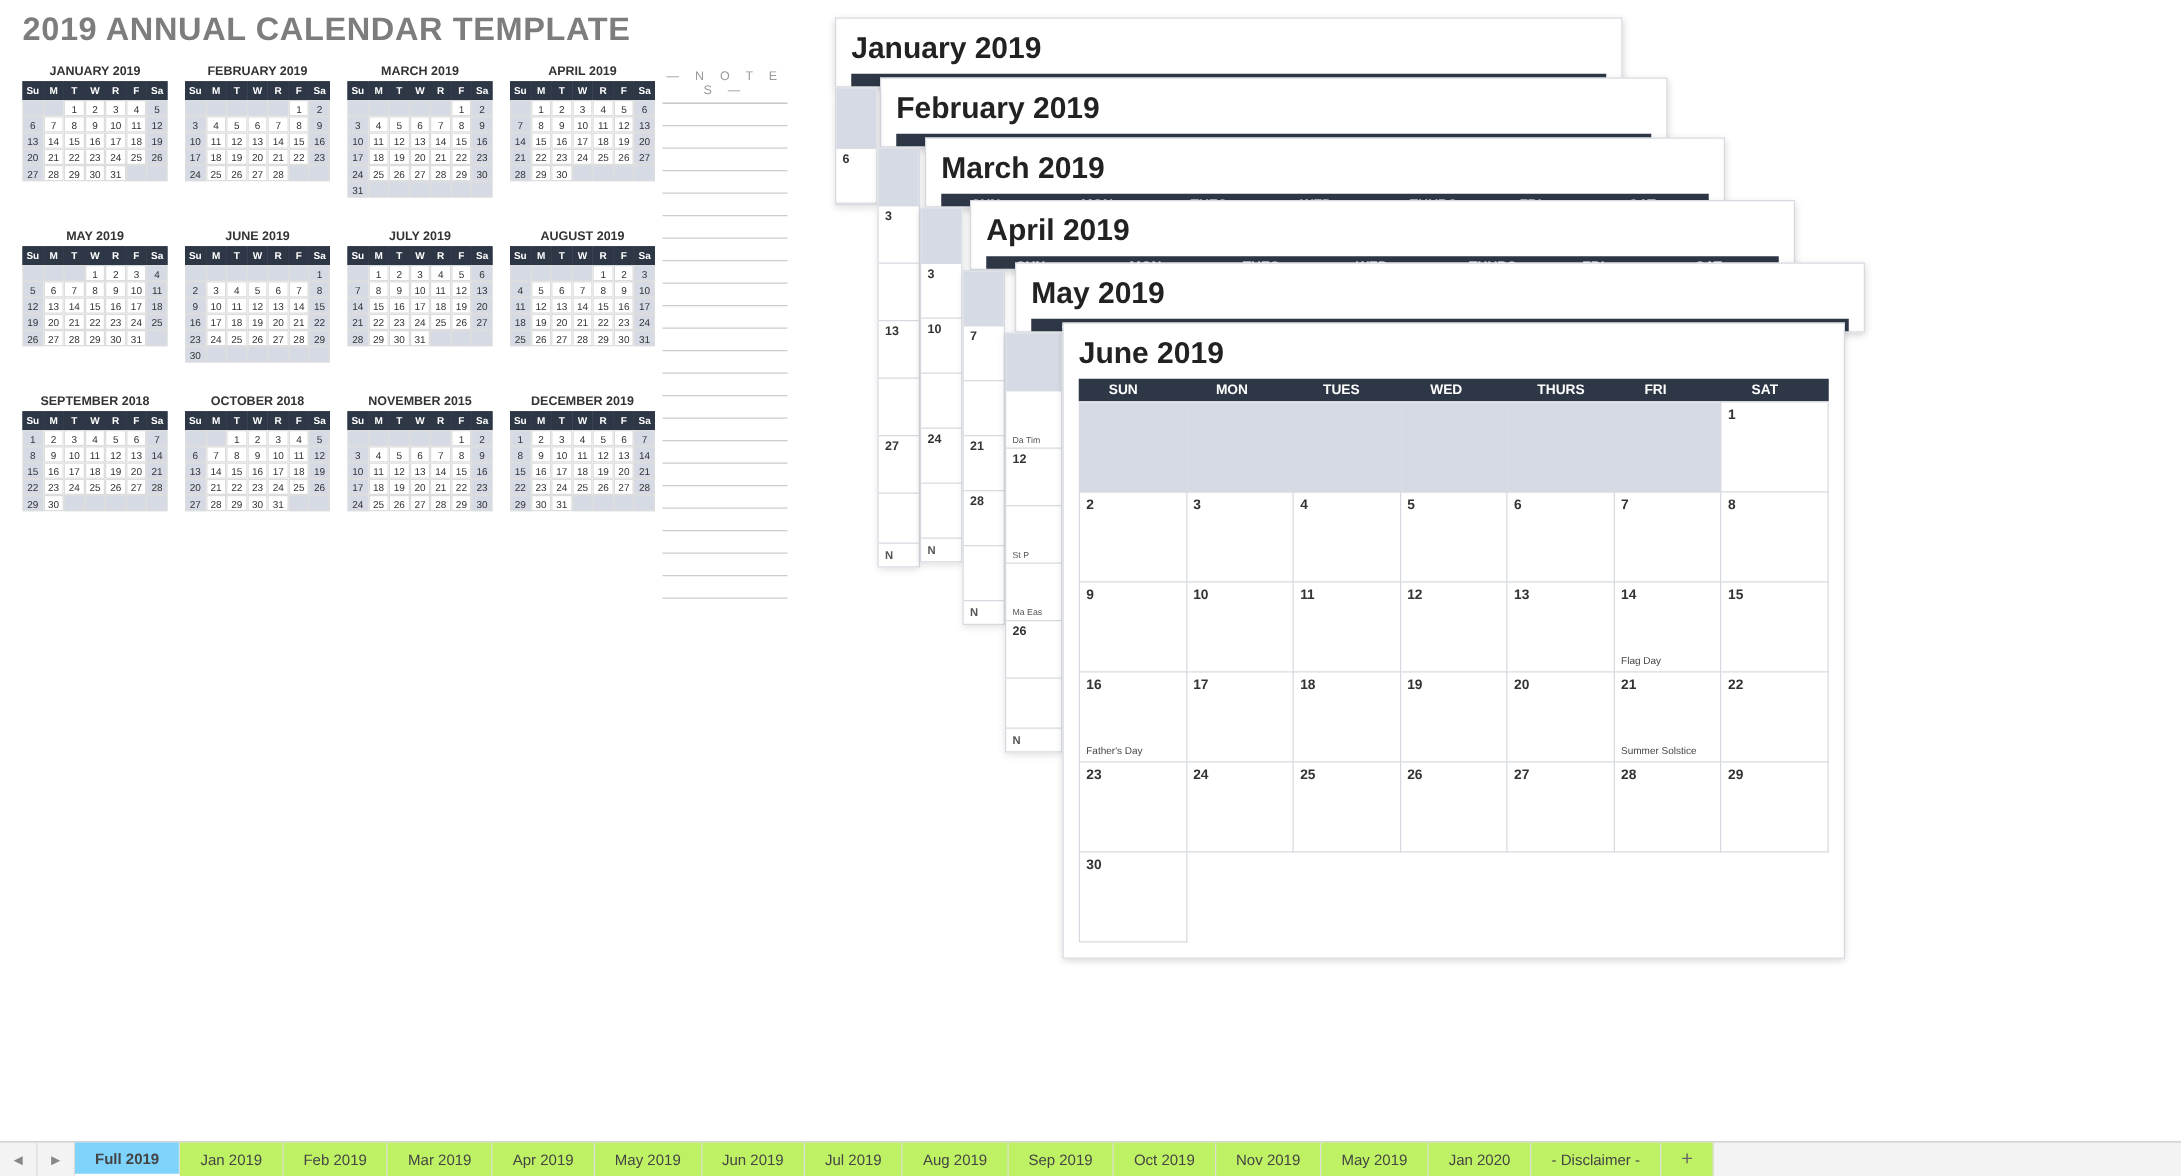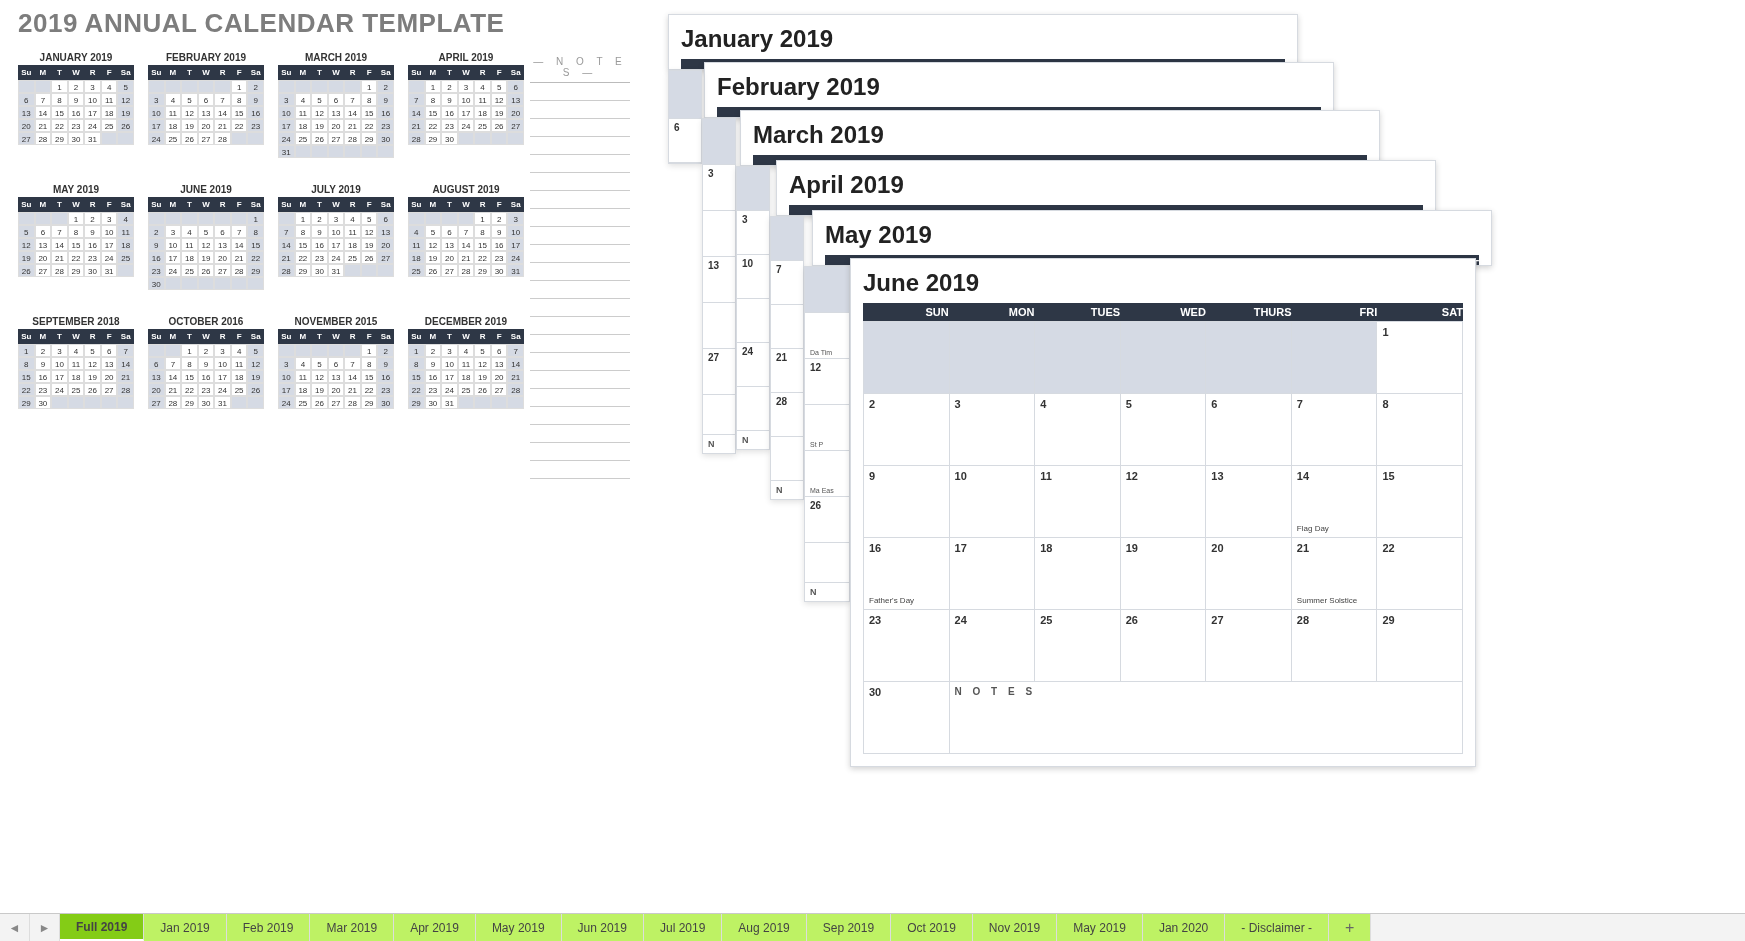--- a/index.html
+++ b/index.html
@@ -110,21 +110,21 @@
   }
   .dayhdr {
     display: grid;
     grid-template-columns: repeat(7, 1fr);
     background: #2e3746;
   }
   .dayhdr > div {
     color: #fff;
     font-size: 11px;
     font-weight: 700;
-    text-align: right;
+    text-align: left;
     padding: 3px 0;
     margin-left: 24px;
   }
 
   
   .card.slim { height: 56px; overflow: hidden; }
 
   
   .front {
     left: 182px;
@@ -223,21 +223,21 @@
     padding: 0 16px;
     display: flex;
     align-items: center;
     color: #444;
     border-right: 1px solid #ddd;
     background: #bef264;
     cursor: pointer;
     white-space: nowrap;
   }
   .tab.active {
-    background: #84cc16;
+    background: #7dd3fc;
     font-weight: 700;
     border-bottom: 2px solid #fff;
   }
   .tab.add {
     font-size: 16px;
     color: #666;
   }
 </style>
 </head>
 <body>
@@ -771,21 +771,21 @@
           <div class="mini-cell we">29</div>
           <div class="mini-cell">30</div>
           <div class="mini-cell empty"></div>
           <div class="mini-cell empty"></div>
           <div class="mini-cell empty"></div>
           <div class="mini-cell empty"></div>
           <div class="mini-cell empty"></div>
         </div>
       </div>
       <div class="mini">
-        <div class="mini-title">OCTOBER 2016</div>
+        <div class="mini-title">OCTOBER 2018</div>
         <div class="mini-head">
           <div>Su</div>
           <div>M</div>
           <div>T</div>
           <div>W</div>
           <div>R</div>
           <div>F</div>
           <div>Sa</div>
         </div>
         <div class="mini-row">
@@ -1131,21 +1131,20 @@
         <div class="daycell">21<span class="event">Summer Solstice</span></div>
         <div class="daycell">22</div>
         <div class="daycell">23</div>
         <div class="daycell">24</div>
         <div class="daycell">25</div>
         <div class="daycell">26</div>
         <div class="daycell">27</div>
         <div class="daycell">28</div>
         <div class="daycell">29</div>
         <div class="daycell">30</div>
-        <div class="daycell notes-cell">N O T E S</div>
       </div>
     </div>
   </div>
 
 <div class="tabbar">
   <div class="tabnav">◄</div>
   <div class="tabnav">►</div>
   <div id="tabs" style="display:flex;">
       <div class="tab active">Full 2019</div>
       <div class="tab">Jan 2019</div>

